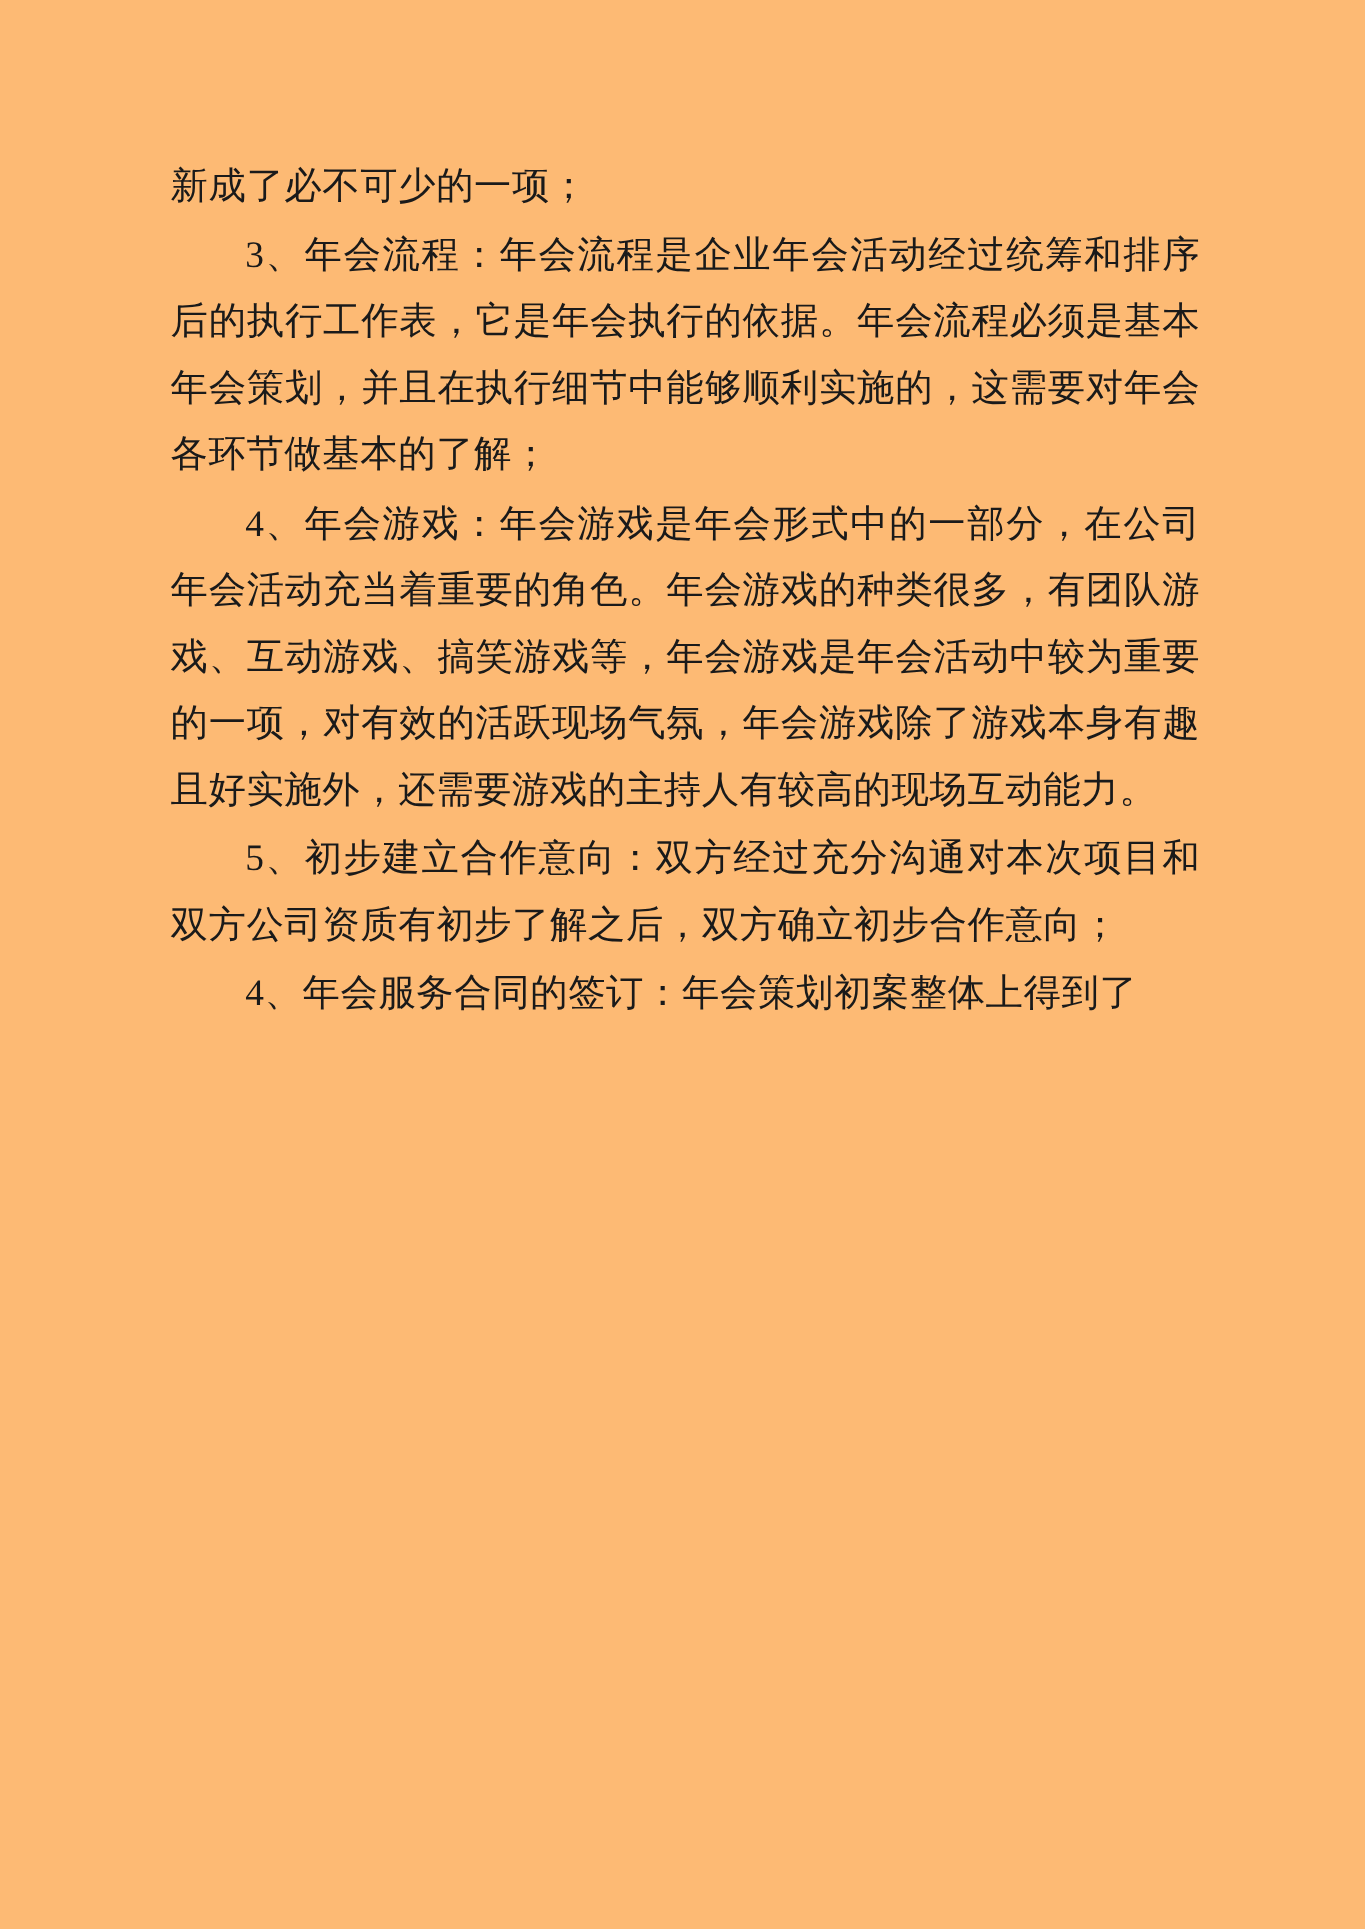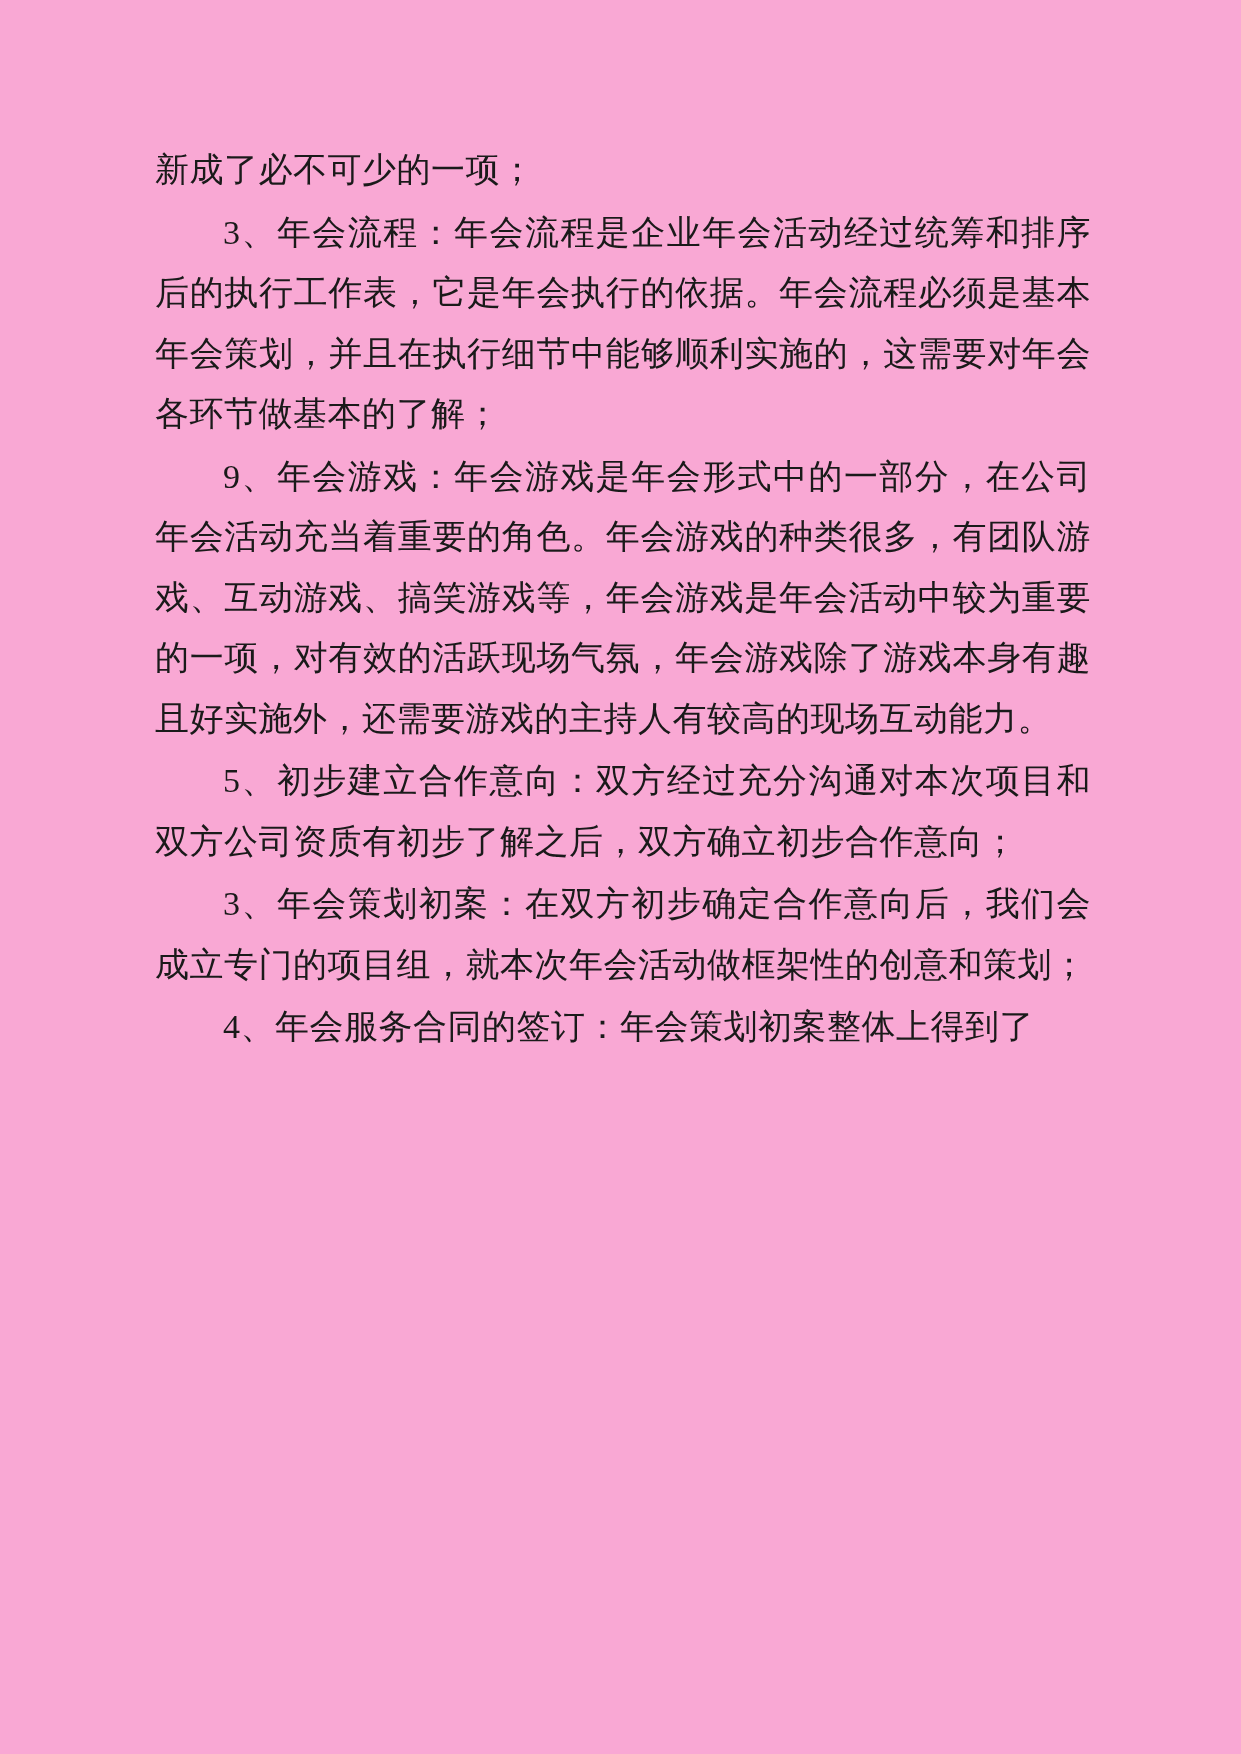--- a/index.html
+++ b/index.html
@@ -13,21 +13,21 @@
     font-family: "Liberation Serif", "DejaVu Serif", serif;
     color: #1a1a1a;
     position: relative;
     overflow: hidden;
   }
   .page {
     box-sizing: border-box;
     width: 1241px;
     height: 1754px;
     padding: 140px 150px 120px 155px;
-    background: #f9a8d4;
+    background: #fdba74;
   }
   .doc-body {
     font-size: 34px;
     line-height: 1.78;
     letter-spacing: 0.5px;
     text-align: justify;
     text-justify: inter-ideograph;
   }
   .para {
     margin: 0 0 2px 0;
@@ -40,18 +40,17 @@
     text-indent: 0;
   }
 </style>
 </head>
 <body>
 
 <div class="page">
   <div class="doc-body">
     <p class="para no-indent">新成了必不可少的一项；</p>
     <p class="para indent">3、年会流程：年会流程是企业年会活动经过统筹和排序后的执行工作表，它是年会执行的依据。年会流程必须是基本年会策划，并且在执行细节中能够顺利实施的，这需要对年会各环节做基本的了解；</p>
-    <p class="para indent">9、年会游戏：年会游戏是年会形式中的一部分，在公司年会活动充当着重要的角色。年会游戏的种类很多，有团队游戏、互动游戏、搞笑游戏等，年会游戏是年会活动中较为重要的一项，对有效的活跃现场气氛，年会游戏除了游戏本身有趣且好实施外，还需要游戏的主持人有较高的现场互动能力。</p>
+    <p class="para indent">4、年会游戏：年会游戏是年会形式中的一部分，在公司年会活动充当着重要的角色。年会游戏的种类很多，有团队游戏、互动游戏、搞笑游戏等，年会游戏是年会活动中较为重要的一项，对有效的活跃现场气氛，年会游戏除了游戏本身有趣且好实施外，还需要游戏的主持人有较高的现场互动能力。</p>
     <p class="para indent">5、初步建立合作意向：双方经过充分沟通对本次项目和双方公司资质有初步了解之后，双方确立初步合作意向；</p>
-    <p class="para indent">3、年会策划初案：在双方初步确定合作意向后，我们会成立专门的项目组，就本次年会活动做框架性的创意和策划；</p>
     <p class="para indent">4、年会服务合同的签订：年会策划初案整体上得到了</p>
   </div>
 </div>
 
 </body></html>

